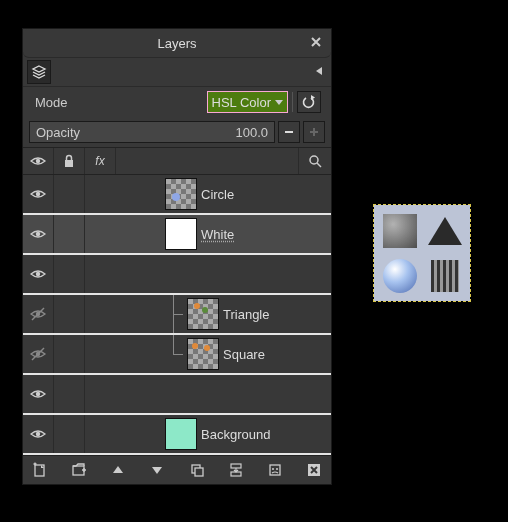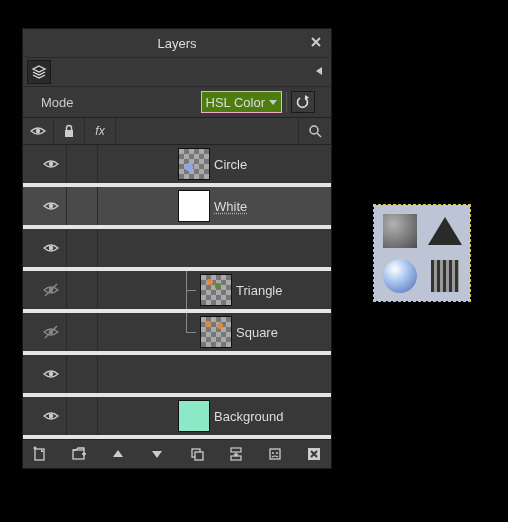--- a/index.html
+++ b/index.html
@@ -61,21 +61,21 @@
   .tab-icon svg { display:block; }
   .menu-btn {
     width: 14px; height: 14px;
     color: #ccc;
     cursor: pointer;
   }
   .mode-row {
     display: flex;
     align-items: center;
     height: 26px;
-    padding: 2px 16px;
+    padding: 2px 10px;
     gap: 4px;
   }
   .mode-row .label { margin-right: auto; color:#ccc; padding-left:2px;}
   .mode-select {
     background: #4d7c0f;
     border: 1px solid #f9a8d4;
     height: 20px;
     display: flex;
     align-items: center;
     padding: 0 4px;
@@ -133,22 +133,21 @@
     display:flex;align-items:center;justify-content:center;
     border-right:1px solid #2a2a2a;
     color:#ccc;
   }
   .header-cell.fx { font-style:italic; font-size:12px; }
   .header-cell.last { margin-left:auto; border-right:none; border-left:1px solid #2a2a2a; width:32px;}
   .layer-list { background:#383838; }
   .layer-row {
     display:flex;align-items:flex-end;
     height:38px;
-    border-bottom:4px solid #e5e5e5;
-    padding-left:13px;
+    border-bottom:2px solid #e5e5e5;
   }
   .layer-row.selected { background:#4a4a4a; }
   .vis-cell {
     width:30px;height:38px;
     display:flex;align-items:center;justify-content:center;
     border-right:1px solid #2a2a2a;
     color:#ccc;
   }
   .vis-cell.off { color:#888; }
   .link-cell {
@@ -296,20 +295,37 @@
     </div>
     <span class="sep-vert"></span>
     <div class="reset-btn">
       <svg width="16" height="14" viewBox="0 0 16 14">
           <path d="M5 3 A5 5 0 1 0 10 3" fill="none" stroke="#ddd" stroke-width="1.6"></path>
           <path d="M10 0 L10 5 L14 2.5 Z" fill="#ddd"></path>
         </svg>
     </div>
   </div>
 
+  <div class="opacity-row">
+    <div class="opacity-field">
+      <span>Opacity</span>
+      <span>100.0</span>
+    </div>
+    <div class="opacity-right-btn">
+      <svg width="12" height="12" viewBox="0 0 12 12">
+          <rect x="2" y="5" width="8" height="2" fill="#ddd"></rect>
+        </svg>
+    </div>
+    <div class="opacity-right-btn disabled">
+      <svg width="12" height="12" viewBox="0 0 12 12">
+          <rect x="2" y="5" width="8" height="2" fill="#666"></rect>
+          <rect x="5" y="2" width="2" height="8" fill="#666"></rect>
+        </svg>
+    </div>
+  </div>
 
   <div class="header-row">
     <div class="header-cell">
       <svg width="16" height="12" viewBox="0 0 16 12">
           <path d="M1 6 Q8 0 15 6 Q8 12 1 6 Z" fill="none" stroke="#ccc" stroke-width="1.3"></path>
           <circle cx="8" cy="6" r="2.2" fill="#ccc"></circle>
         </svg>
     </div>
     <div class="header-cell">
       <svg width="12" height="14" viewBox="0 0 12 14">

